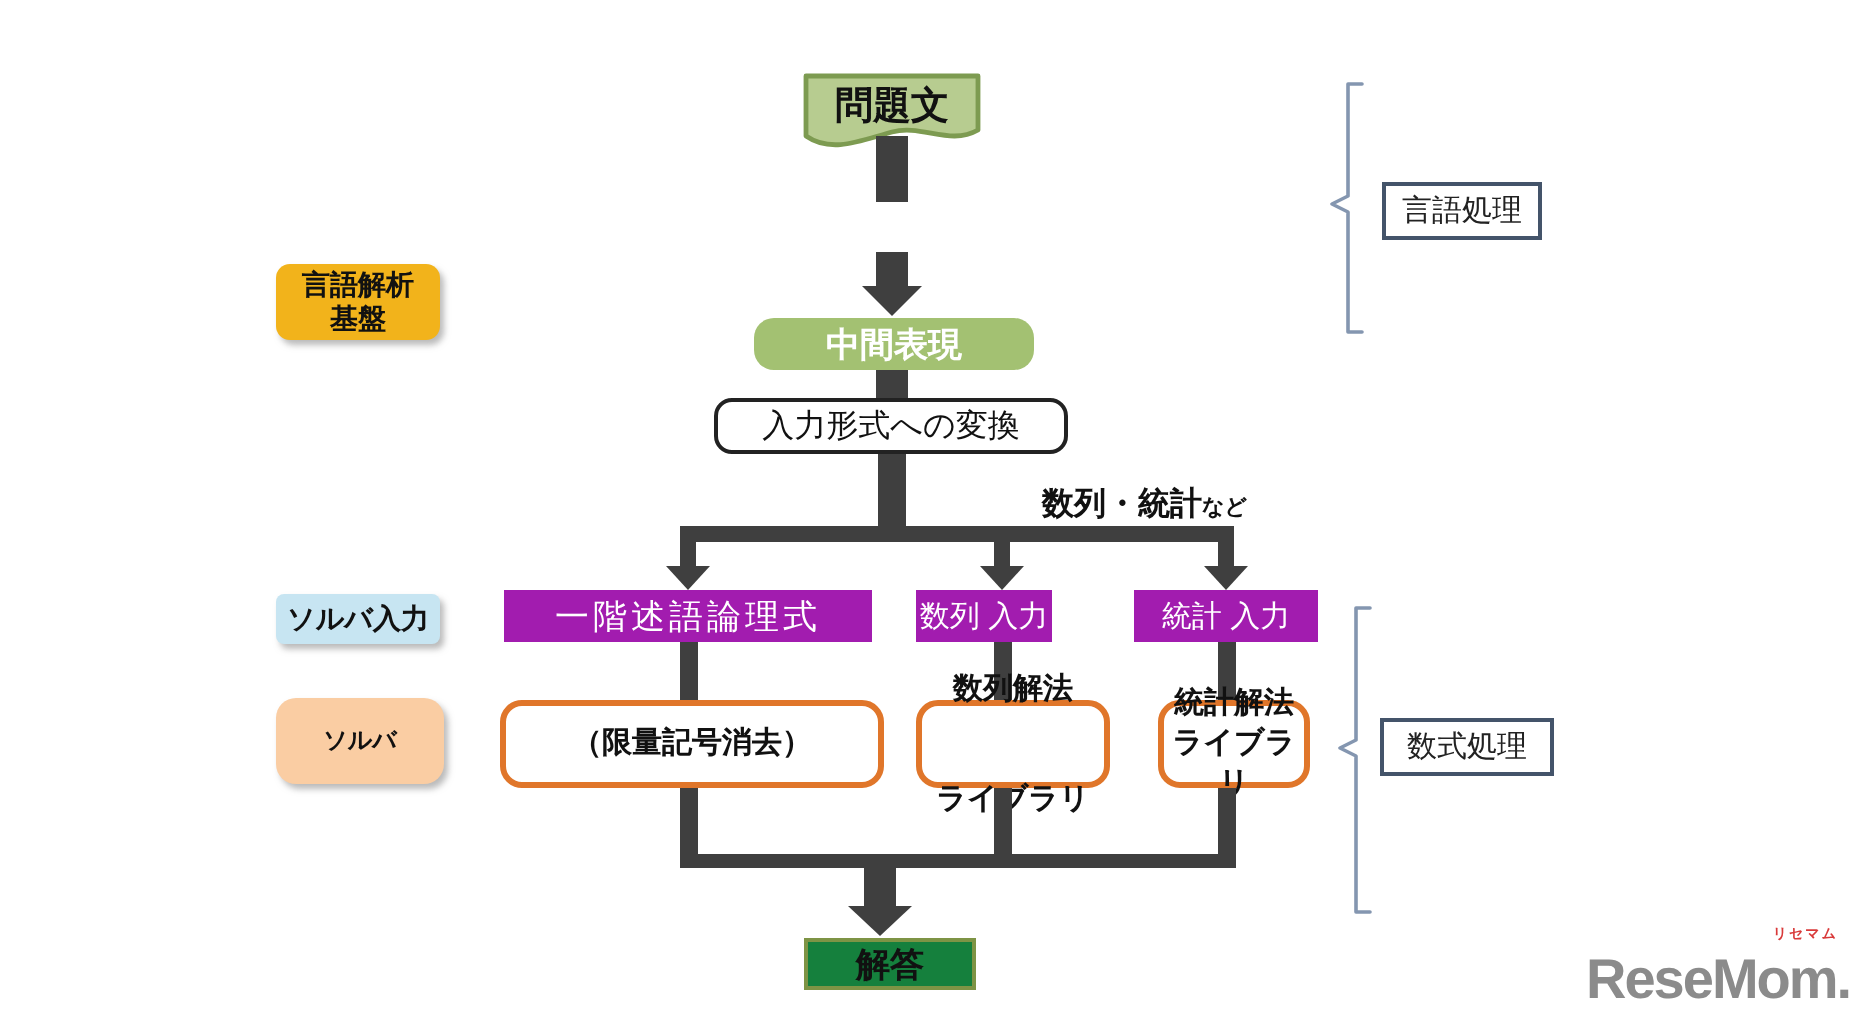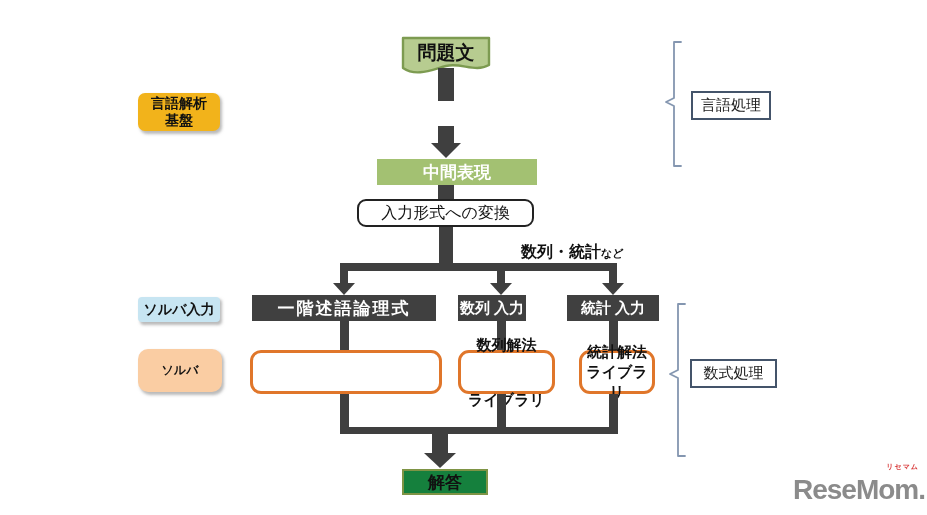--- a/index.html
+++ b/index.html
@@ -7,32 +7,32 @@
     position:relative;width:927px;height:515px;background:#ffffff;overflow:hidden;
     font-family:"Liberation Sans","DejaVu Sans",sans-serif;color:#111;
   }
   .abs{position:absolute;box-sizing:border-box;}
   .node{
     position:absolute;box-sizing:border-box;display:flex;align-items:center;justify-content:center;
     text-align:center;
   }
   .white-node{background:#fff;border:2.5px solid #222;border-radius:9px;font-size:16px;font-weight:400;}
   .green-node{background:#A3C172;color:#fff;font-weight:bold;font-size:17px;}
-  .teal-node{background:#404040;color:#fff;font-weight:bold;}
+  .teal-node{background:#a21caf;color:#fff;font-weight:normal;}
   .answer-node{background:#15803d;border:2.5px solid #7E9445;font-weight:bold;font-size:17px;color:#111;}
   .orange-node{
     background:#fff;border:3px solid #E0762A;border-radius:11px;font-weight:bold;
     flex-direction:column;line-height:20px;font-size:15px;color:#111;
   }
   .side-label{
     position:absolute;box-sizing:border-box;display:flex;align-items:center;justify-content:center;
     flex-direction:column;font-weight:bold;text-align:center;
     box-shadow:2px 2.5px 3px rgba(130,130,130,.55);
   }
-  .yellow{background:#F2B31B;border-radius:7px;font-size:14px;line-height:17px;}
+  .yellow{background:#F2B31B;border-radius:7px;font-size:14px;line-height:17px;margin-top:39px;}
   .lightblue{background:#C7E5F2;border-radius:4px;font-size:14px;}
   .peach{background:#FACDA3;border-radius:10px;font-size:12px;}
   .stem{position:absolute;background:#3F3F3F;}
   .ah{position:absolute;width:0;height:0;}
   .ah-big{border-left:15px solid transparent;border-right:15px solid transparent;border-top:15px solid #3F3F3F;}
   .ah-small{border-left:11px solid transparent;border-right:11px solid transparent;border-top:12px solid #3F3F3F;}
   .ah-final{border-left:16px solid transparent;border-right:16px solid transparent;border-top:15px solid #3F3F3F;}
   .branch-label{position:absolute;font-weight:bold;font-size:16px;white-space:nowrap;color:#111;}
   .branch-label .suffix{font-size:11px;font-weight:bold;}
   .group-box{
@@ -54,21 +54,21 @@
     <path d="M2 2 H88 V29 C74 37, 60 26, 45 30 C30 34, 15 41, 2 32 Z" fill="#B7CC90" stroke="#7D9B51" stroke-width="2.4" stroke-linejoin="round"></path>
   </svg>
   <div class="doc-label" style="left:401px;top:40px;width:90px;height:26px;">問題文</div>
 
   <div class="stem" style="left:438px;top:68px;width:16px;height:33px;"></div>
 
 
   <div class="stem" style="left:438px;top:126px;width:16px;height:17px;"></div>
   <div class="ah ah-big" style="left:431px;top:143px;"></div>
 
-  <div class="node green-node" style="left:377px;top:159px;width:160px;height:26px;">中間表現</div>
+  <div class="node green-node" style="left:377px;top:159px;width:140px;height:26px;border-radius:10px;">中間表現</div>
 
   <div class="stem" style="left:438px;top:185px;width:16px;height:15px;"></div>
 
   <div class="node white-node" style="left:357px;top:199px;width:177px;height:28px;">入力形式への変換</div>
 
   <div class="stem" style="left:439px;top:227px;width:14px;height:41px;"></div>
   <div class="stem" style="left:340px;top:263px;width:277px;height:8px;"></div>
 
   <div class="branch-label" style="left:521px;top:242px;">
     <span>数列・統計</span><span class="suffix">など</span>
@@ -83,20 +83,21 @@
 
   <div class="node teal-node" style="left:252px;top:295px;width:184px;height:26px;font-size:17px;letter-spacing:2px;">一階述語論理式</div>
   <div class="node teal-node" style="left:458px;top:295px;width:68px;height:26px;font-size:15px;text-align:right;">数列 入力</div>
   <div class="node teal-node" style="left:567px;top:295px;width:92px;height:26px;font-size:15px;">統計 入力</div>
 
   <div class="stem" style="left:340px;top:321px;width:9px;height:29px;"></div>
   <div class="stem" style="left:497px;top:321px;width:9px;height:29px;"></div>
   <div class="stem" style="left:609px;top:321px;width:9px;height:29px;"></div>
 
   <div class="node orange-node" style="left:250px;top:350px;width:192px;height:44px;">
+    <span>（限量記号消去）</span>
   </div>
   <div class="node orange-node" style="left:458px;top:350px;width:97px;height:44px;gap:35px;">
     <span>数列解法</span>
     <span>ライブラリ</span>
   </div>
   <div class="node orange-node" style="left:567px;top:350px;width:76px;height:44px;margin-left:12px;">
     <span>統計解法</span>
     <span>ライブラリ</span>
   </div>
 

